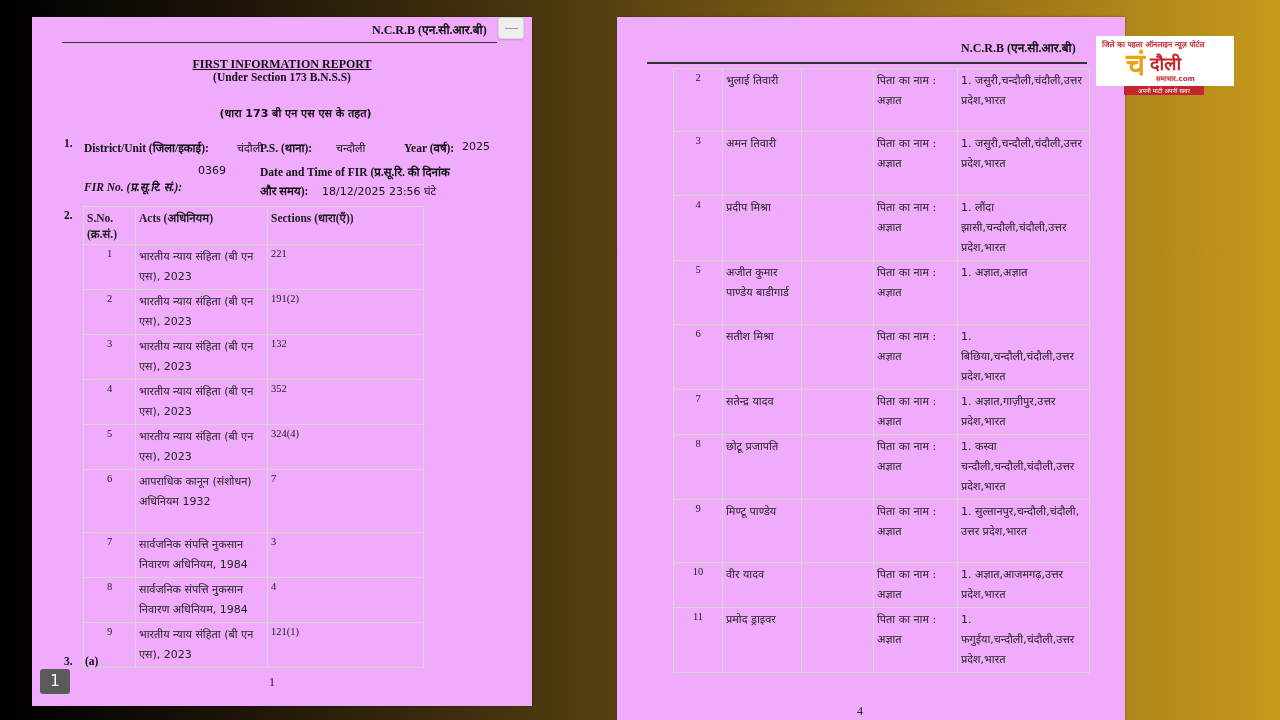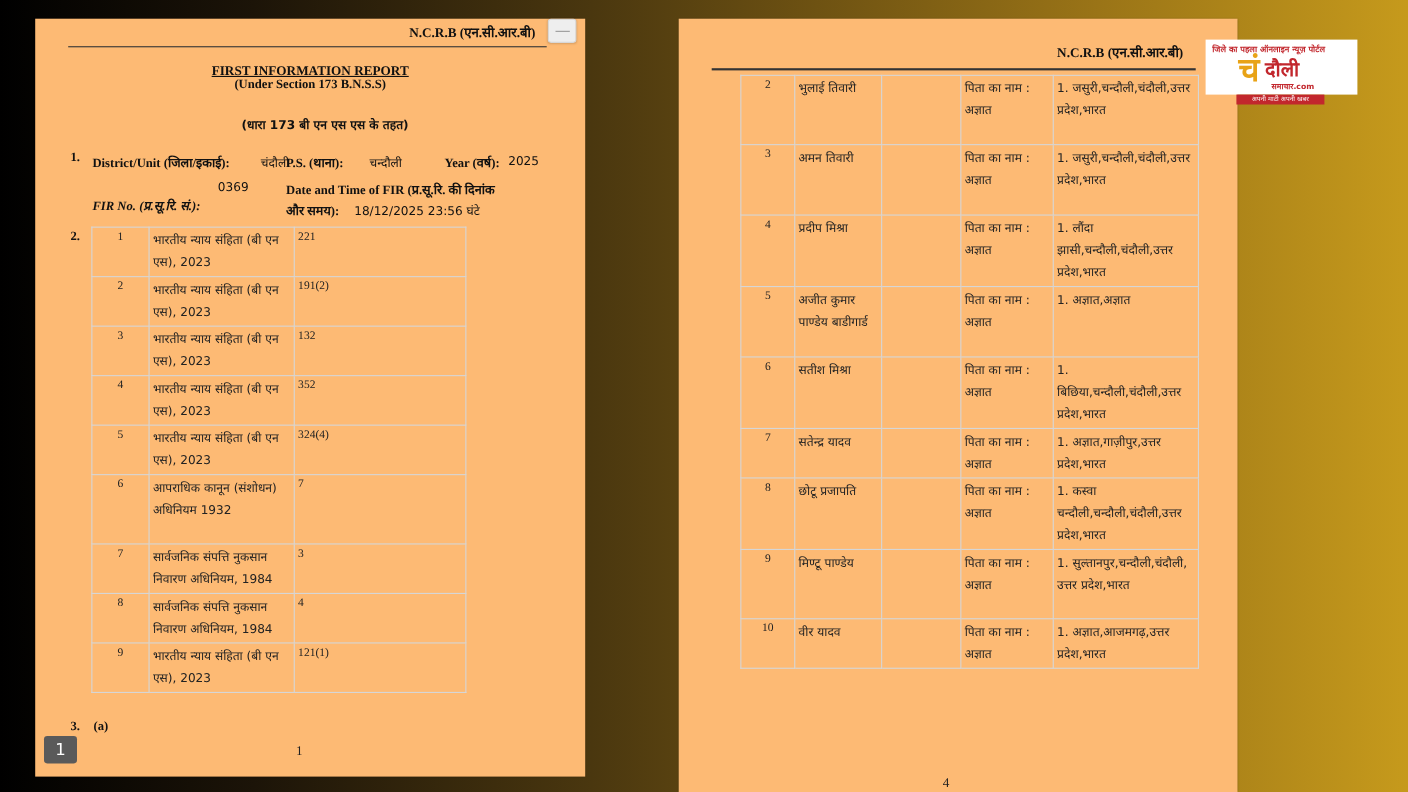--- a/index.html
+++ b/index.html
@@ -5,21 +5,21 @@
     * { box-sizing: border-box; margin: 0; padding: 0; }
     html, body { width: 1280px; height: 720px; overflow: hidden; }
     body {
       position: relative;
       background: linear-gradient(90deg, #000000 0%, #1c1408 18%, #4a370f 42%, #6e5212 58%, #9a7417 78%, #c69a1c 100%);
       font-family: "DejaVu Sans", sans-serif;
       color: #222;
     }
     .page {
       position: absolute;
-      background: #fdba74;
+      background: #f0abfc;
       box-shadow: 0 0 2px rgba(0,0,0,0.4);
     }
     #page-left { left: 32px; top: 17px; width: 500px; height: 689px; }
     #page-right { left: 617px; top: 17px; width: 508px; height: 703px; }
     .ncrb {
       position: absolute;
       font-family: "Liberation Serif", serif;
       font-weight: bold;
       font-size: 12px;
       color: #111;
@@ -109,20 +109,25 @@
 
   <div class="abs num" style="left:32px; top:192px;">2.</div>
 
   <table class="grid" style="left:51px; top:189px; width:340px;">
     <colgroup>
         <col style="width:52px">
         <col style="width:132px">
         <col style="width:156px">
       </colgroup>
     <tbody>
+        <tr style="height:36px">
+      <th>S.No. (क्र.सं.)</th>
+      <th>Acts (अधिनियम)</th>
+      <th>Sections (धारा(एँ))</th>
+    </tr>
     <tr style="height:43px">
       <td class="sno">1</td>
       <td>भारतीय न्याय संहिता (बी एन एस), 2023</td>
       <td class="sec">221</td>
     </tr>
     <tr style="height:43px">
       <td class="sno">2</td>
       <td>भारतीय न्याय संहिता (बी एन एस), 2023</td>
       <td class="sec">191(2)</td>
     </tr>
@@ -240,20 +245,27 @@
       <td>पिता का नाम : अज्ञात</td>
       <td>1. सुल्तानपुर,चन्दौली,चंदौली, उत्तर प्रदेश,भारत</td>
     </tr>
     <tr style="height:44px">
       <td class="sno">10</td>
       <td>वीर यादव</td>
       <td></td>
       <td>पिता का नाम : अज्ञात</td>
       <td>1. अज्ञात,आजमगढ़,उत्तर प्रदेश,भारत</td>
     </tr>
+    <tr style="height:63px">
+      <td class="sno">11</td>
+      <td>प्रमोद ड्राइवर</td>
+      <td></td>
+      <td>पिता का नाम : अज्ञात</td>
+      <td>1. फगुईया,चन्दौली,चंदौली,उत्तर प्रदेश,भारत</td>
+    </tr>
   </tbody>
     </table>
 
   <div class="page-num" style="left:240px; top:687px;">4</div>
 </div>
 
 <div class="logo">
   <div class="logo-tag">जिले का पहला ऑनलाइन न्यूज़ पोर्टल</div>
   <div class="logo-c">चं</div>
   <div class="logo-name">दौली</div>

